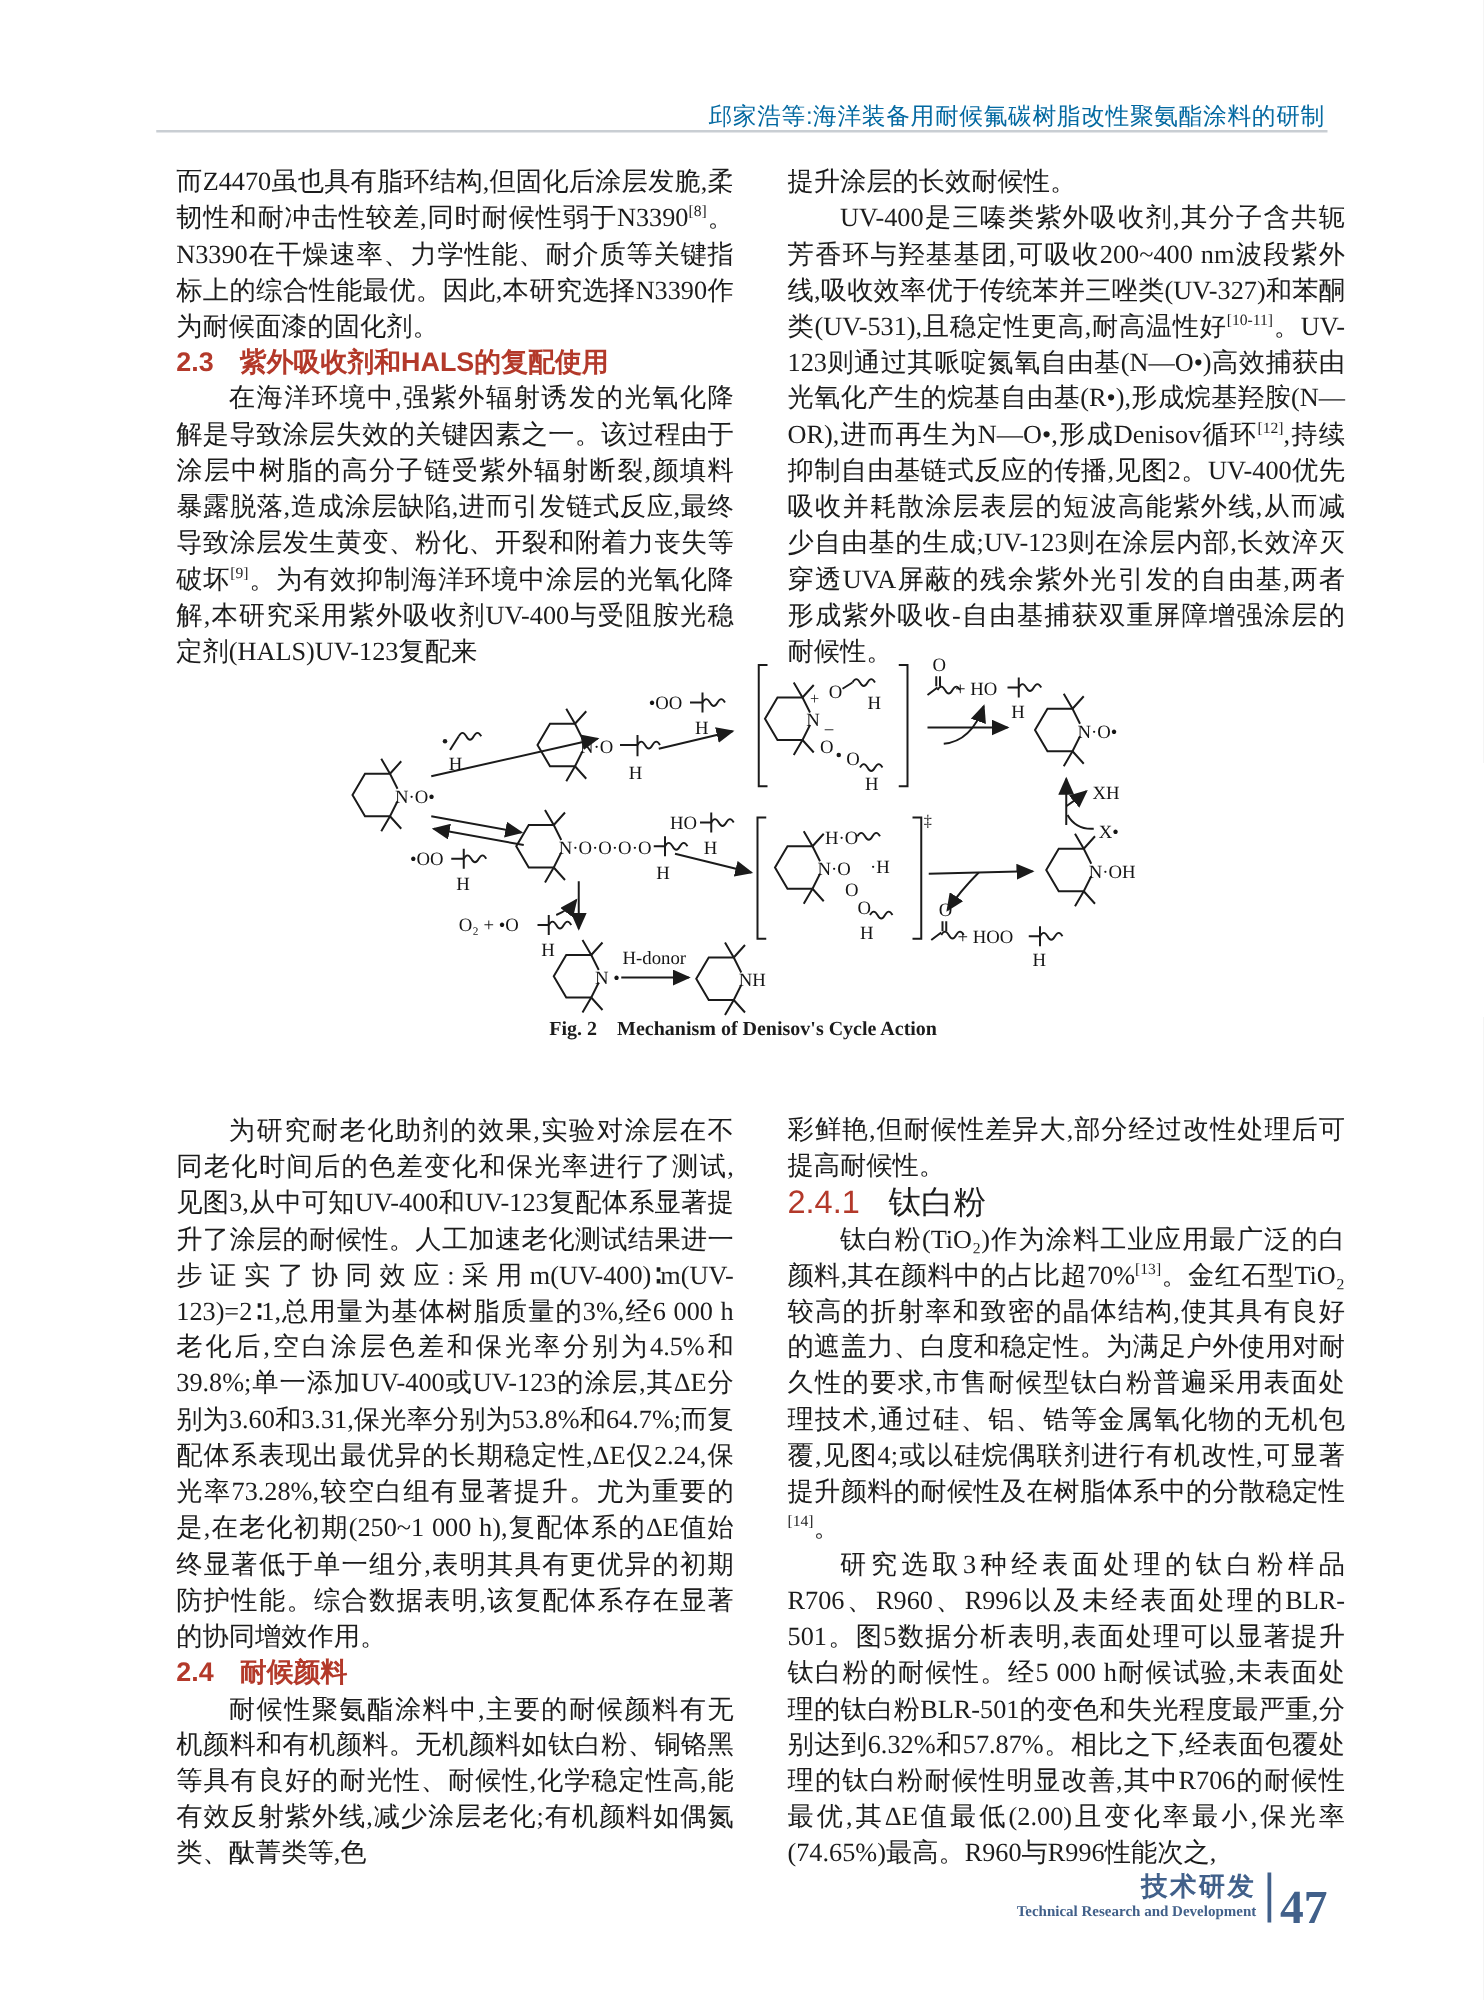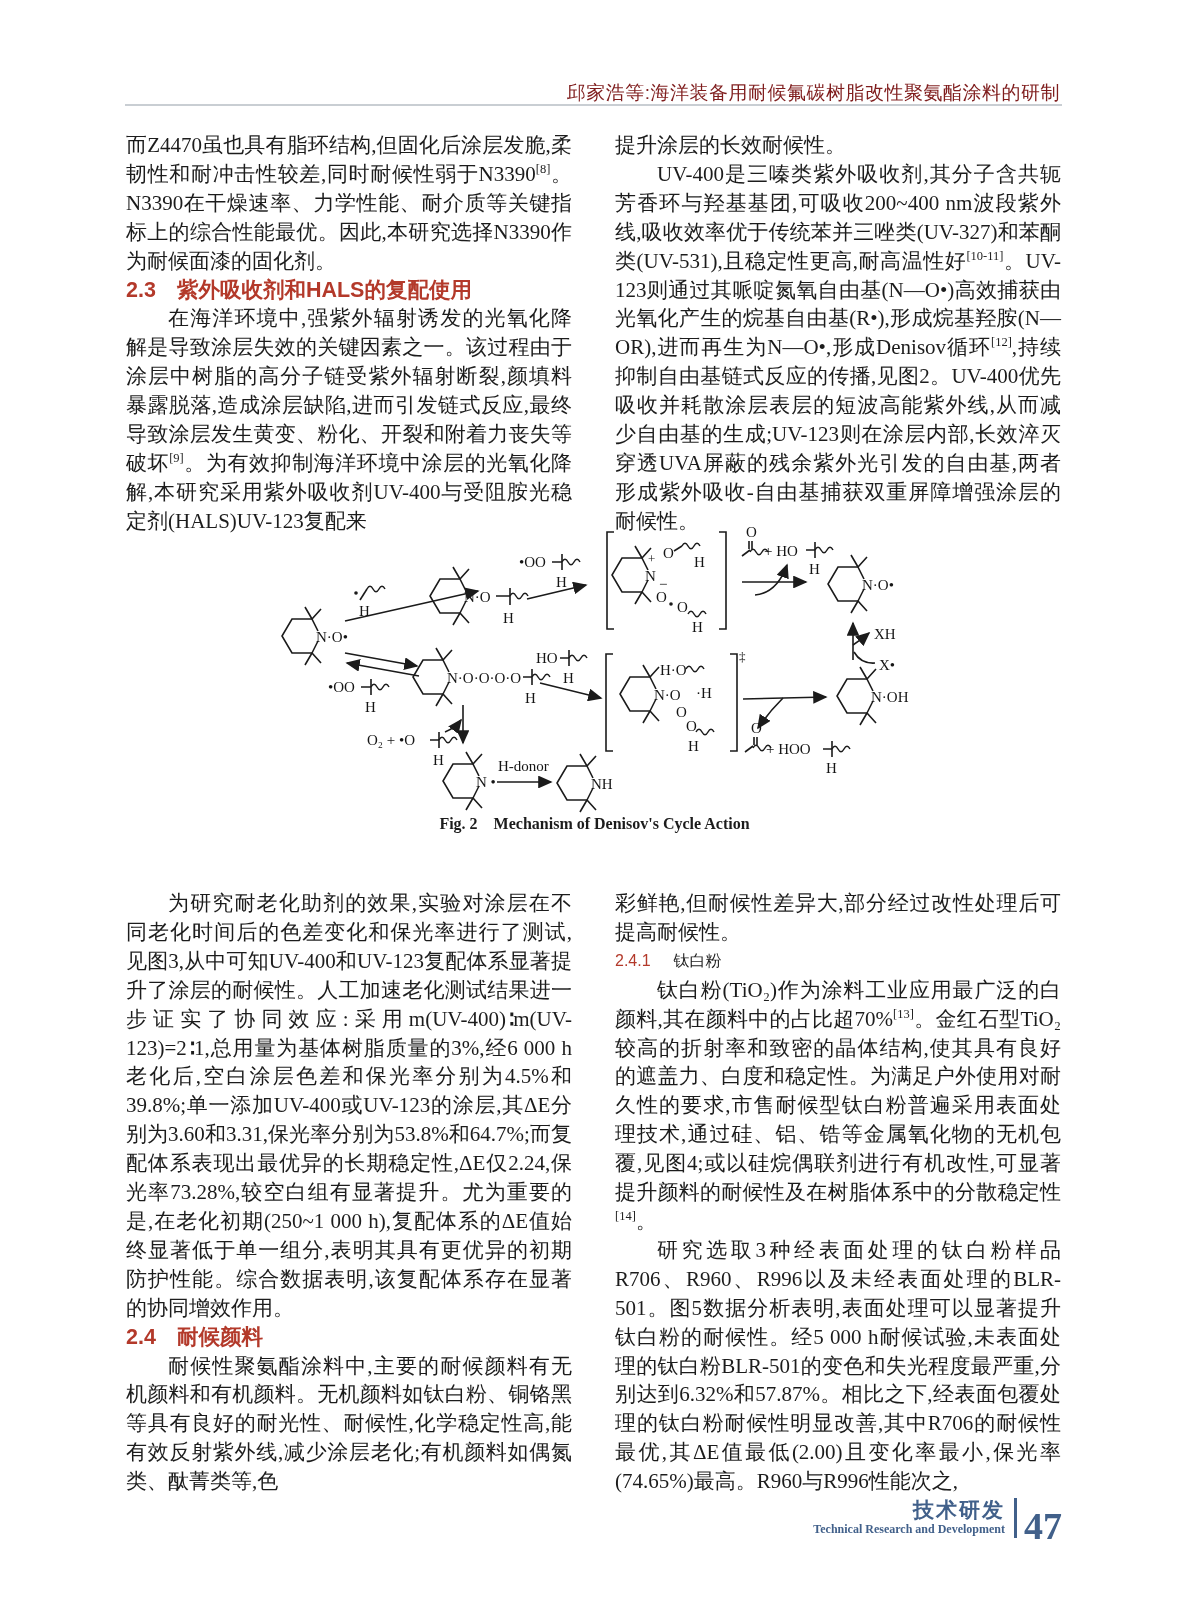--- a/index.html
+++ b/index.html
@@ -5,40 +5,40 @@
   html,body { margin:0; padding:0; background:#e8e8e8; }
   .page {
     position:relative; width:1187px; height:1600px; margin:0 auto;
     background:#ffffff; overflow:hidden;
     font-family:"Liberation Serif","DejaVu Serif",serif; color:#1c1c1c;
   }
   
   .running-title {
     position:absolute; top:80px; right:127px;
     font-family:"Liberation Sans","DejaVu Sans",sans-serif;
-    font-size:19px; color:#7f1d1d; letter-spacing:0.5px;
+    font-size:19px; color:#0369a1; letter-spacing:0.5px;
   }
   .header-rule {
     position:absolute; top:104px; left:125px; width:937px;
     border-top:2px solid #c9ced3;
   }
   
-  .cols { position:absolute; left:126px; width:935px; display:flex; gap:43px; }
+  .cols { position:absolute; left:141px; width:935px; display:flex; gap:43px; }
   .cols-top { top:131px; }
   .cols-bottom { top:889px;align-items:flex-end; }
   .col { width:446px; }
   .col p { margin:0; font-size:21px; line-height:28.9px; text-align:justify; }
   .col p.indent { text-indent:2em; }
   sup { font-size:12.5px; line-height:0; }
   h3.sec {
     margin:0; font-family:"Liberation Sans","DejaVu Sans",sans-serif;
     font-weight:bold; color:#b3392a; font-size:21.5px; line-height:28.9px;
   }
   h3.sec .num { margin-right:21px; }
-  h4.subsec { margin:0; font-weight:normal; font-size:16px; line-height:28.9px; }
+  h4.subsec { margin:0; font-weight:normal; font-size:26px; line-height:28.9px; }
   h4.subsec .num {
     font-family:"Liberation Sans","DejaVu Sans",sans-serif;
     color:#b3392a; margin-right:23px;
   }
   h4.subsec .ttl { color:#1c1c1c; }
   
   .diagram { position:absolute; left:228px; top:512px; }
   .figcap { position:absolute; left:127px; top:810px; width:935px; text-align:center; }
   .figcap .cap-cn { font-weight:bold; font-size:20px; line-height:28px; }
   .figcap .cap-en { font-weight:bold; font-size:16px; line-height:27px; }

